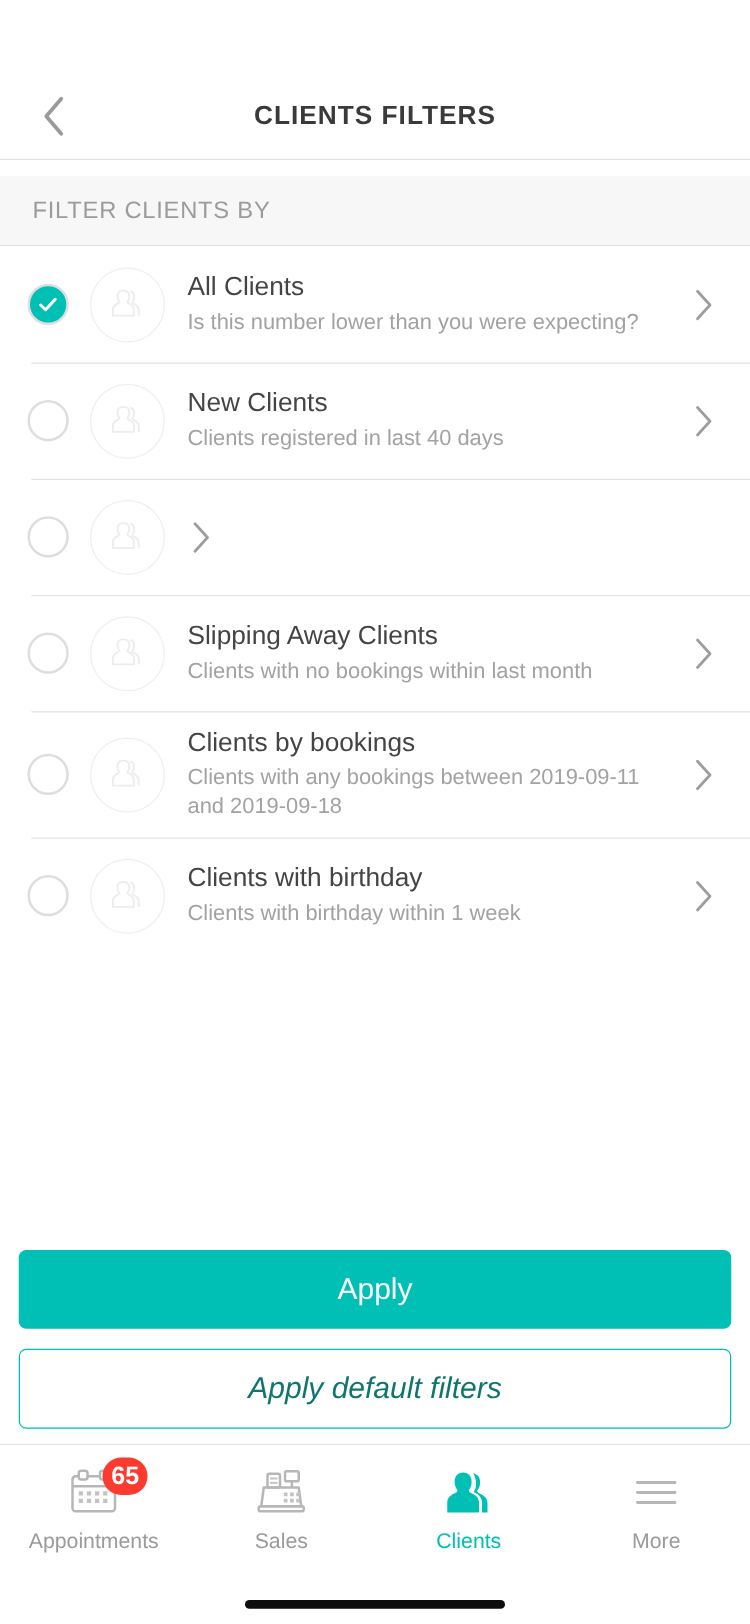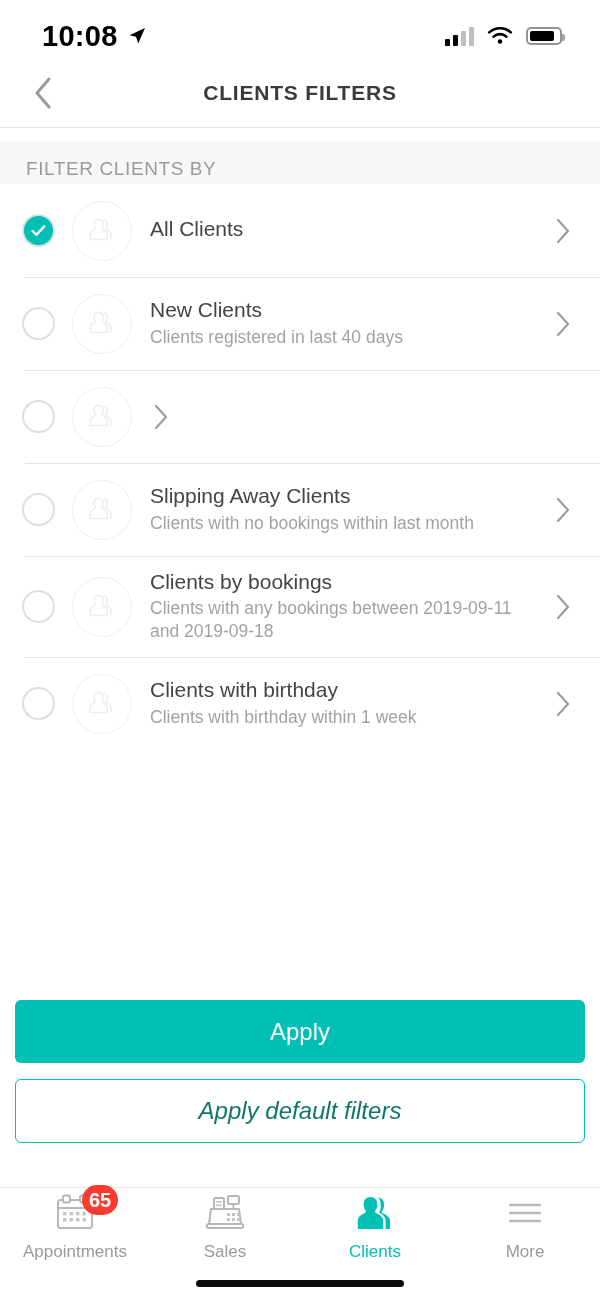--- a/index.html
+++ b/index.html
@@ -114,21 +114,21 @@
   }
   .section-head span {
     font-size: 19px;
     color: #9b9b9b;
     letter-spacing: 0.6px;
   }
 
   
   .list {
     position: absolute;
-    top: 184px; left: 0; right: 0;
+    top: 197px; left: 0; right: 0;
   }
   .row {
     position: relative;
     display: flex;
     align-items: center;
     min-height: 93px;
     padding: 0 26px 0 22px;
     box-sizing: border-box;
     background: #fff;
     cursor: pointer;
@@ -218,26 +218,26 @@
     font-size: 24px;
     box-sizing: border-box;
     cursor: pointer;
     font-style: italic;
   }
 
   
   .tabbar {
     position: absolute;
     left: 0; right: 0; bottom: 0;
-    height: 112px;
+    height: 144px;
     background: #ffffff;
     border-top: 1px solid #e6e6e6;
     display: flex;
     align-items: flex-start;
-    padding-top: 1px;
+    padding-top: 14px;
     box-sizing: border-box;
   }
   .tab {
     flex: 1 1 0;
     display: flex;
     flex-direction: column;
     align-items: center;
     cursor: pointer;
   }
   .tab-icon {
@@ -274,44 +274,20 @@
     height: 7px;
     border-radius: 4px;
     background: #0d0d0d;
   }
 </style>
 </head>
 <body>
 
 <div id="phone">
 
-  <div class="statusbar">
-    <div class="status-time">
-      <span>10:08</span>
-      <svg class="loc-arrow" width="20" height="20" viewBox="0 0 20 20">
-        <path d="M18 2 L2.5 9.2 L9 10.8 L11.2 17.5 Z" fill="#000"></path>
-      </svg>
-    </div>
-    <div class="status-right">
-      <div class="signal">
-        <i class="on"></i>
-          <i class="on"></i>
-          <i></i>
-          <i></i>
-      </div>
-      <svg width="26" height="19" viewBox="0 0 26 19">
-        <path d="M13 16.8 a2.3 2.3 0 1 0 0-4.6 a2.3 2.3 0 0 0 0 4.6z" fill="#000"></path>
-        <path d="M6.6 9.6 a9.4 9.4 0 0 1 12.8 0" stroke="#000" stroke-width="2.6" fill="none" stroke-linecap="round"></path>
-        <path d="M2.2 5.4 a15.8 15.8 0 0 1 21.6 0" stroke="#000" stroke-width="2.6" fill="none" stroke-linecap="round"></path>
-      </svg>
-      <div class="battery">
-          <b></b>
-        </div>
-    </div>
-  </div>
 
   <div class="navbar">
     <div class="back-btn">
       <svg width="22" height="34" viewBox="0 0 22 34">
         <path d="M17 3 L5 17 L17 31" stroke="#9a9a9a" stroke-width="3" fill="none" stroke-linecap="round" stroke-linejoin="round"></path>
       </svg>
     </div>
     <div class="nav-title">CLIENTS FILTERS</div>
   </div>
 
@@ -329,20 +305,21 @@
         <div class="avatar">
           <svg width="34" height="34" viewBox="0 0 34 34">
             <g fill="none" stroke="#ededed" stroke-width="1.5" stroke-linejoin="round">
               <path d="M13.2 5.5 c-2.6 0-4.2 1.9-4.2 4.6 0 2.0 0.6 3.1 1.2 3.8 0.4 0.5 0.1 1.3-0.5 1.6 -2.6 1.2-4.4 2.5-4.4 5.0 l0 5.0 16.8 0 0-5.0 c0-2.5-1.8-3.8-4.4-5.0 -0.6-0.3-0.9-1.1-0.5-1.6 0.6-0.7 1.2-1.8 1.2-3.8 0-2.7-1.6-4.6-4.2-4.6z"></path>
               <path d="M19.2 6.0 c2.0 0.5 3.1 2.2 3.1 4.5 0 2.0-0.6 3.1-1.2 3.8 -0.4 0.5-0.1 1.3 0.5 1.6 2.6 1.2 4.4 2.5 4.4 5.0 l0 4.6"></path>
             </g>
           </svg>
         </div>
         <div class="row-text">
           <div class="row-title">All Clients</div>
+          <div class="row-sub">Is this number lower than you were expecting?</div>
         </div>
         <div class="chev">
           <svg width="16" height="26" viewBox="0 0 16 26">
             <path d="M3 2 L13 13 L3 24" stroke="#9d9d9d" stroke-width="2.2" fill="none" stroke-linecap="round" stroke-linejoin="round"></path>
           </svg>
         </div>
       </div>
       <div class="row">
         <div class="check"></div>
         <div class="avatar">

